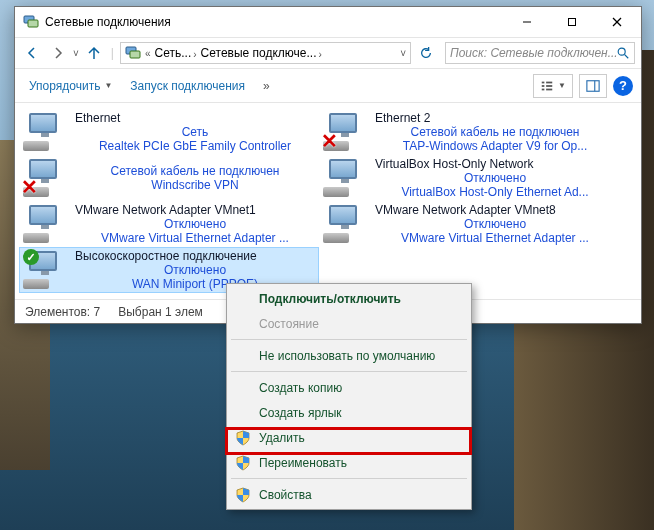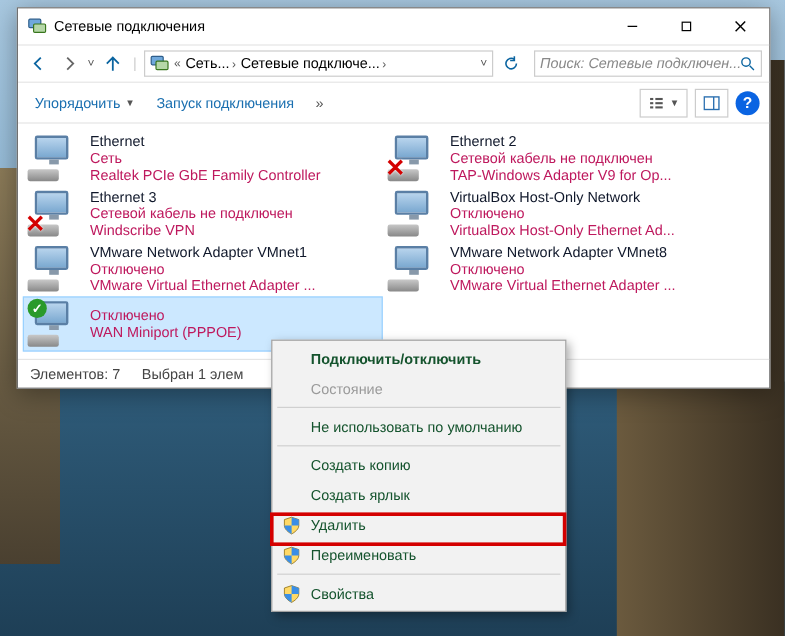--- a/index.html
+++ b/index.html
@@ -46,21 +46,21 @@
   .cmd-right { display:flex; align-items:center; gap:6px; }
   .cmd-icon-box { width:28px; height:24px; border:1px solid #ccc; display:flex; align-items:center; justify-content:center; }
   .cmd-icon-box.split { width:40px; justify-content:space-around; padding:0 4px; }
   .help-icon { width:20px;height:20px;border-radius:50%;background:#0a64e2;color:#fff;display:flex;align-items:center;justify-content:center;font-weight:bold;font-size:13px; }
 
   .content { flex:1; display:flex; flex-wrap:wrap; align-content:flex-start; padding:6px 4px; overflow:hidden; position:relative; }
   .item { width:300px; height:46px; display:flex; align-items:center; padding:2px 4px; gap:8px; font-size:12px; }
   .item .icon-wrap { width:44px; height:42px; position:relative; flex-shrink:0; }
   .item .txt { flex:1; overflow:hidden; }
   .item .name { color:#0f172a; white-space:nowrap; overflow:hidden; text-overflow:ellipsis; }
-  .item .l2, .item .l3 { color:#be185d; white-space:nowrap; overflow:hidden; text-overflow:ellipsis; }
+  .item .l2, .item .l3 { color:#1d4ed8; white-space:nowrap; overflow:hidden; text-overflow:ellipsis;text-align:center; }
   .item.selected { background:#cce8ff; border:1px solid #99d1ff; padding:1px 3px; }
 
   .net-icon-base { width:42px; height:40px; position:relative; }
   .monitor { position:absolute; top:2px; left:6px; width:28px; height:20px; border:2px solid #5a7fa5; border-radius:2px; background:linear-gradient(#b8d4ed,#7aa8d0); }
   .monitor:after { content:""; position:absolute; bottom:-6px; left:10px; width:8px; height:4px; background:#8899aa; }
   .plug { position:absolute; bottom:0; left:0; width:26px; height:10px; background:linear-gradient(#c8c8c8,#888); border-radius:2px; }
   .red-x { position:absolute; bottom:-2px; left:-2px; font-size:20px; font-weight:bold; color:#d40000; text-shadow:0 0 2px #fff; }
   .green-chk { position:absolute; top:0; left:0; width:16px;height:16px;border-radius:50%;background:#2a9a2a;color:#fff;display:flex;align-items:center;justify-content:center;font-size:11px;font-weight:bold; }
 
   .statusbar { height:24px; border-top:1px solid #e5e5e5; display:flex; align-items:center; padding:0 10px; font-size:12px; color:#444; gap:18px; }
@@ -232,21 +232,20 @@
       </div>
       <div class="item">
         <div class="icon-wrap">
           <div class="net-icon-base">
             <div class="monitor"></div>
             <div class="plug"></div>
             <span class="red-x">✕</span>
           </div>
         </div>
         <div class="txt">
-          <div class="name">Ethernet 3</div>
           <div class="l2">Сетевой кабель не подключен</div>
           <div class="l3">Windscribe VPN</div>
         </div>
       </div>
       <div class="item">
         <div class="icon-wrap">
           <div class="net-icon-base">
             <div class="monitor"></div>
             <div class="plug"></div>
           </div>
@@ -285,20 +284,21 @@
       </div>
       <div class="item selected">
         <div class="icon-wrap">
           <div class="net-icon-base">
             <div class="monitor"></div>
             <div class="plug"></div>
             <span class="green-chk">✓</span>
           </div>
         </div>
         <div class="txt">
+          <div class="name">Высокоскоростное подключение</div>
           <div class="l2">Отключено</div>
           <div class="l3">WAN Miniport (PPPOE)</div>
         </div>
       </div>
     </div>
 
   <div class="statusbar">
     <span>Элементов: 7</span>
     <span>Выбран 1 элем</span>
   </div>

